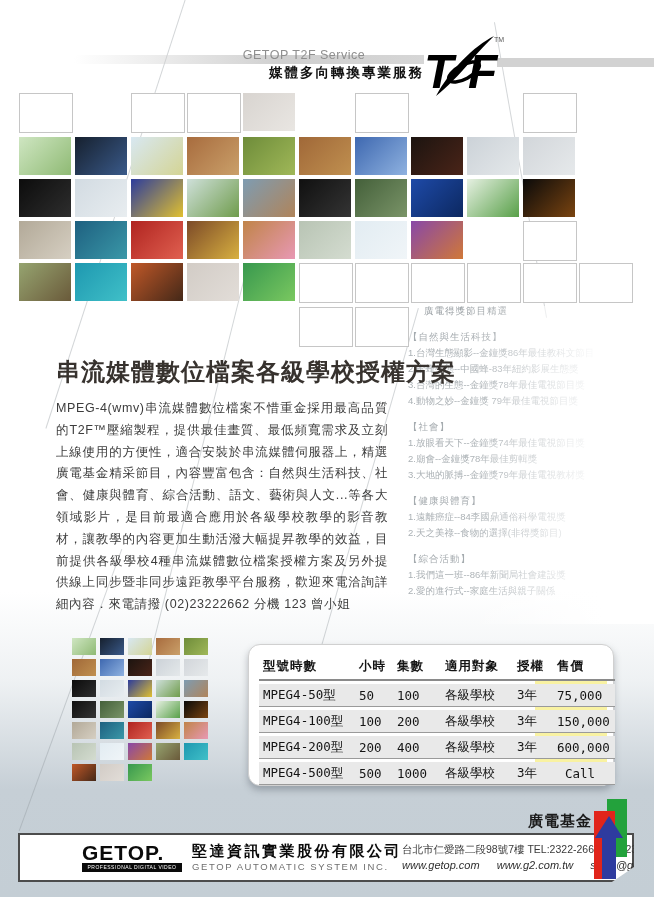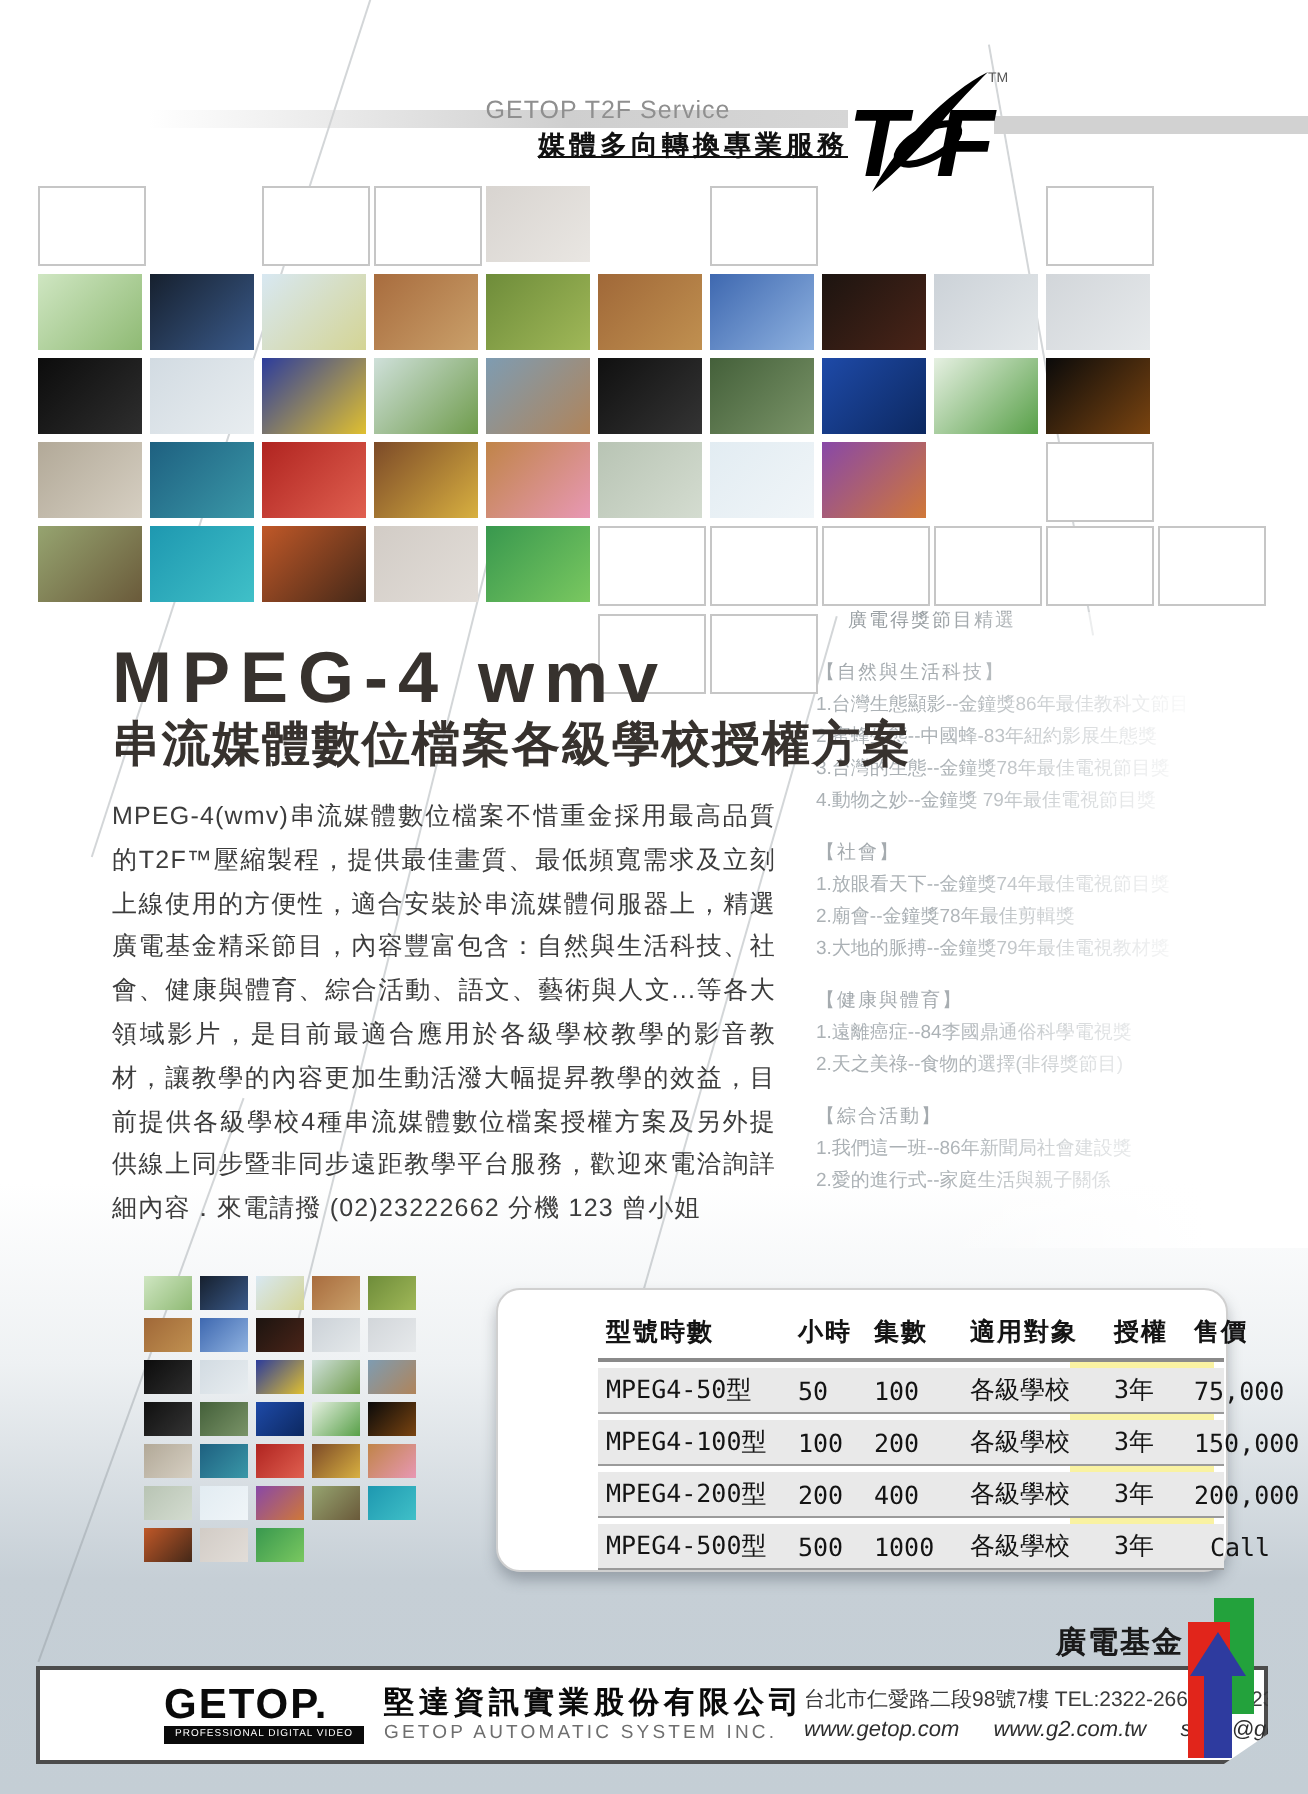--- a/index.html
+++ b/index.html
@@ -8,21 +8,21 @@
     font-family:"Liberation Sans","DejaVu Sans",sans-serif;}
   
   .diag{position:absolute;width:1px;background:rgba(140,146,152,.38);z-index:1;}
   
   .bar-left{position:absolute;left:74px;top:55px;width:350px;height:9px;z-index:2;
     background:linear-gradient(90deg,rgba(214,214,214,0),#cfcfcf 60%,#d6d6d6 100%);}
   .bar-right{position:absolute;left:497px;top:58px;width:157px;height:9px;background:#d2d2d2;z-index:2;}
   .svc-en{position:absolute;left:184px;top:48px;width:240px;text-align:center;
     font-size:12.5px;color:#8f8f8f;letter-spacing:.5px;z-index:3;}
   .svc-zh{position:absolute;left:184px;top:64px;width:240px;text-align:right;
-    font-size:13.5px;font-weight:bold;color:#111;letter-spacing:2px;z-index:3;text-decoration:underline;}
+    font-size:13.5px;font-weight:bold;color:#111;letter-spacing:2px;z-index:3;}
   .t2f-logo{position:absolute;left:424px;top:36px;width:76px;height:64px;z-index:3;}
   .t2f-tm{position:absolute;left:494px;top:36px;font-size:7px;color:#555;z-index:3;}
   
   #grid .cell{position:absolute;z-index:2;}
   #grid .gbox{border:1px solid #c6c6c6;background:#fff;}
   
   .title-en{position:absolute;left:56px;top:318px;font-size:36px;font-weight:bold;
     letter-spacing:5px;color:#37322e;z-index:5;}
   .title-zh{position:absolute;left:56px;top:356px;font-size:24px;font-weight:bold;
     letter-spacing:1px;color:#37322e;z-index:5;}
@@ -35,21 +35,21 @@
   .awards .aw-title{margin-left:16px;margin-bottom:5px;color:#9aa0a4;letter-spacing:1px;}
   .awards .aw-head{margin-top:10px;color:#a5abaf;letter-spacing:1px;}
   .awards .aw-item{white-space:nowrap;color:#abb1b5;}
   .aw-fade{position:absolute;left:468px;top:306px;width:186px;height:318px;z-index:4;
     background:linear-gradient(90deg,rgba(255,255,255,0),#ffffff 72%);}
   
   #collage .mcell{position:absolute;z-index:3;}
   
   .panel{position:absolute;left:248px;top:644px;width:364px;height:140px;background:#fff;
     border:1px solid #d0d0d0;border-radius:12px;box-shadow:0 4px 7px rgba(60,70,80,.35);z-index:6;}
-  .tbl{position:absolute;left:10px;top:8px;width:313px;margin-left:40px;}
+  .tbl{position:absolute;left:10px;top:8px;width:356px;}
   .trow{display:grid;grid-template-columns:96px 38px 48px 72px 40px 50px;align-items:center;height:22px;}
   .thead{font-weight:bold;color:#141414;font-size:12.5px;letter-spacing:1px;height:26px;
     border-bottom:2px solid #8a8a8a;}
   .tdata{background:#e9e9e9;border-bottom:1px solid #9a9a9a;margin-top:3px;
     font-family:"DejaVu Sans Mono","Liberation Sans",sans-serif;font-size:12.5px;color:#141414;}
   .trow span{padding-left:4px;white-space:nowrap;}
   .yellowband{position:absolute;left:286px;top:36px;width:72px;height:101px;z-index:0;}
   .pricecell{position:relative;z-index:1;text-align:left;}
   .pricecall{text-align:center;}
   
@@ -142,21 +142,20 @@
       <div class="cell gbox" style="left: 299px; top: 263px; width: 52px; height: 38px;"></div>
       <div class="cell gbox" style="left: 355px; top: 263px; width: 52px; height: 38px;"></div>
       <div class="cell gbox" style="left: 411px; top: 263px; width: 52px; height: 38px;"></div>
       <div class="cell gbox" style="left: 467px; top: 263px; width: 52px; height: 38px;"></div>
       <div class="cell gbox" style="left: 523px; top: 263px; width: 52px; height: 38px;"></div>
       <div class="cell gbox" style="left: 579px; top: 263px; width: 52px; height: 38px;"></div>
       <div class="cell gbox" style="left: 299px; top: 307px; width: 52px; height: 38px;"></div>
       <div class="cell gbox" style="left: 355px; top: 307px; width: 52px; height: 38px;"></div>
     </div>
 
-  <div class="title-en">MPEG-4 wmv</div>
   <div class="title-zh">串流媒體數位檔案各級學校授權方案</div>
 
   <div class="intro">MPEG-4(wmv)串流媒體數位檔案不惜重金採用最高品質的T2F™壓縮製程，提供最佳畫質、最低頻寬需求及立刻上線使用的方便性，適合安裝於串流媒體伺服器上，精選廣電基金精采節目，內容豐富包含：自然與生活科技、社會、健康與體育、綜合活動、語文、藝術與人文...等各大領域影片，是目前最適合應用於各級學校教學的影音教材，讓教學的內容更加生動活潑大幅提昇教學的效益，目前提供各級學校4種串流媒體數位檔案授權方案及另外提供線上同步暨非同步遠距教學平台服務，歡迎來電洽詢詳細內容．來電請撥 (02)23222662 分機 123 曾小姐</div>
 
   <div class="awards" id="awards">
     <div class="aw-title">廣電得獎節目精選</div>
   <div class="aw-head">【自然與生活科技】</div>
       <div class="aw-item">1.台灣生態顯影--金鐘獎86年最佳教科文節目</div>
       <div class="aw-item">2.蜜蜂生態--中國蜂-83年紐約影展生態獎</div>
       <div class="aw-item">3.台灣的生態--金鐘獎78年最佳電視節目獎</div>
@@ -236,21 +235,21 @@
           <span>各級學校</span>
           <span>3年</span>
           <span class="pricecell">150,000</span>
         </div>
         <div class="trow tdata">
           <span>MPEG4-200型</span>
           <span>200</span>
           <span>400</span>
           <span>各級學校</span>
           <span>3年</span>
-          <span class="pricecell">200,000</span>
+          <span class="pricecell">600,000</span>
         </div>
         <div class="trow tdata">
           <span>MPEG4-500型</span>
           <span>500</span>
           <span>1000</span>
           <span>各級學校</span>
           <span>3年</span>
           <span class="pricecell pricecall">Call</span>
         </div>
       </div>

